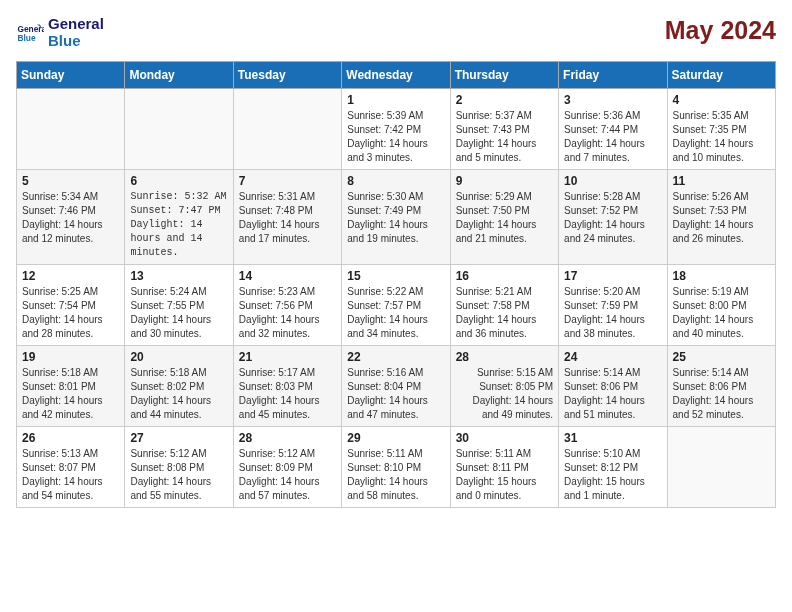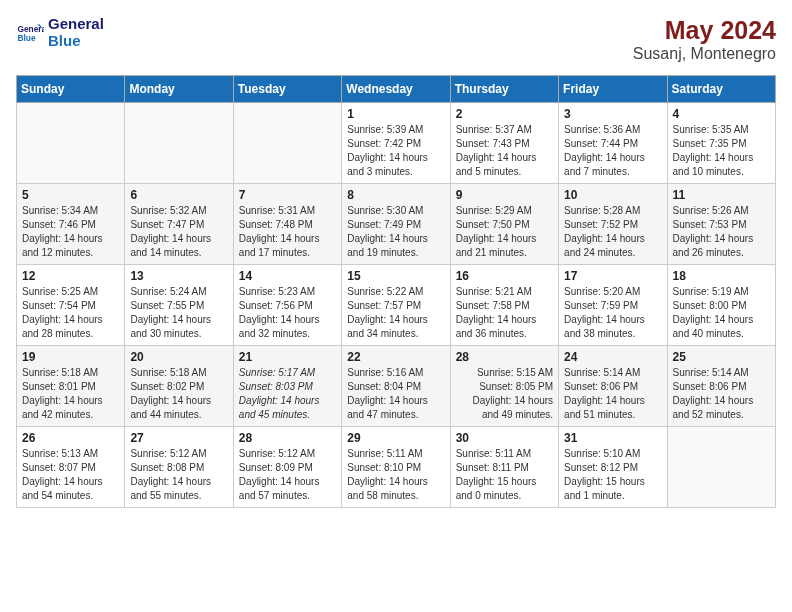--- a/index.html
+++ b/index.html
@@ -89,21 +89,20 @@
       <text x="2" y="32" font-size="12" font-weight="bold" fill="#1a6eb5">Blue</text>
       <polygon points="30,8 38,14 34,8" fill="#1a6eb5"></polygon>
     </svg>
     <div>
       <div style="font-size:15px;font-weight:bold;color:#1a1a6e;line-height:1.1;">General</div>
       <div style="font-size:15px;font-weight:bold;color:#1a6eb5;line-height:1.1;">Blue</div>
     </div>
   </div>
   <div class="title-block">
     <div class="month-title">May 2024</div>
-    <div class="location">Susanj, Montenegro</div>
   </div>
 </div>
 
 <table>
   <thead>
     <tr>
       <th>Sunday</th>
       <th>Monday</th>
       <th>Tuesday</th>
       <th>Wednesday</th>
@@ -144,21 +143,21 @@
       </tr>
       <tr>
         <td>
           <div class="day-number">5</div>
           <div class="day-info" style="white-space: pre-line;">Sunrise: 5:34 AM
 Sunset: 7:46 PM
 Daylight: 14 hours and 12 minutes.</div>
         </td>
         <td>
           <div class="day-number">6</div>
-          <div class="day-info" style="white-space: pre-line;">Sunrise: 5:32 AM
+          <div class="day-info" style="white-space: pre-line; font-family: Liberation Mono, monospace;">Sunrise: 5:32 AM
 Sunset: 7:47 PM
 Daylight: 14 hours and 14 minutes.</div>
         </td>
         <td>
           <div class="day-number">7</div>
           <div class="day-info" style="white-space: pre-line;">Sunrise: 5:31 AM
 Sunset: 7:48 PM
 Daylight: 14 hours and 17 minutes.</div>
         </td>
         <td>
@@ -238,21 +237,21 @@
 Daylight: 14 hours and 42 minutes.</div>
         </td>
         <td>
           <div class="day-number">20</div>
           <div class="day-info" style="white-space: pre-line;">Sunrise: 5:18 AM
 Sunset: 8:02 PM
 Daylight: 14 hours and 44 minutes.</div>
         </td>
         <td>
           <div class="day-number">21</div>
-          <div class="day-info" style="white-space: pre-line; font-style: italic;">Sunrise: 5:17 AM
+          <div class="day-info" style="white-space: pre-line;">Sunrise: 5:17 AM
 Sunset: 8:03 PM
 Daylight: 14 hours and 45 minutes.</div>
         </td>
         <td>
           <div class="day-number">22</div>
           <div class="day-info" style="white-space: pre-line;">Sunrise: 5:16 AM
 Sunset: 8:04 PM
 Daylight: 14 hours and 47 minutes.</div>
         </td>
         <td>

